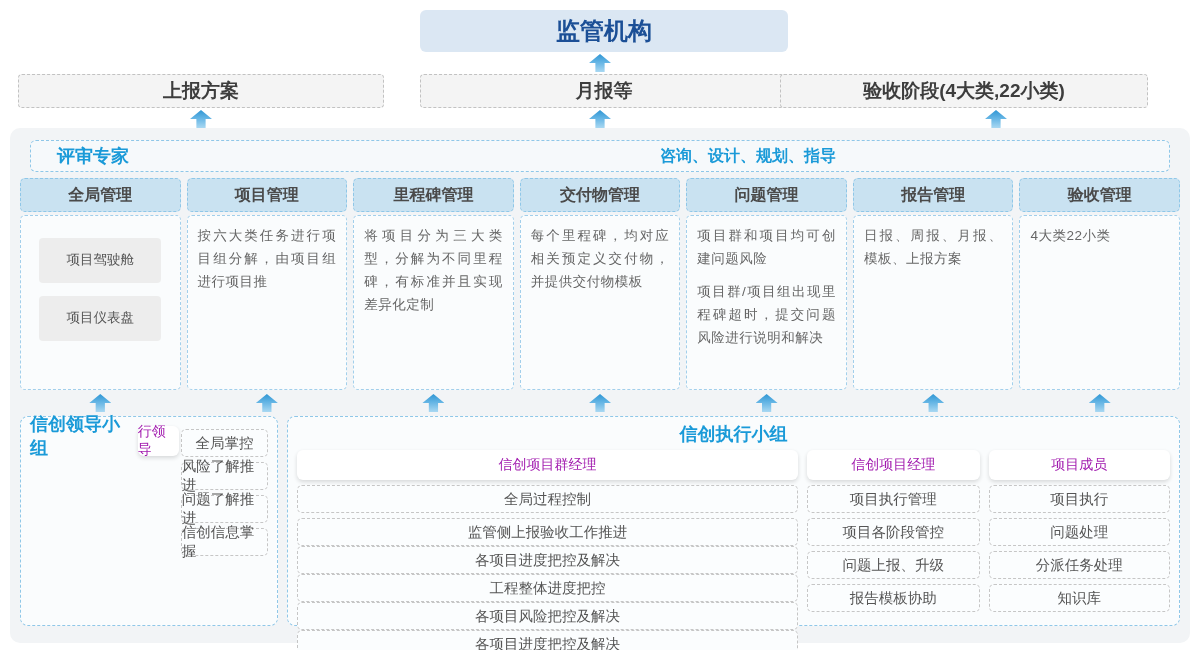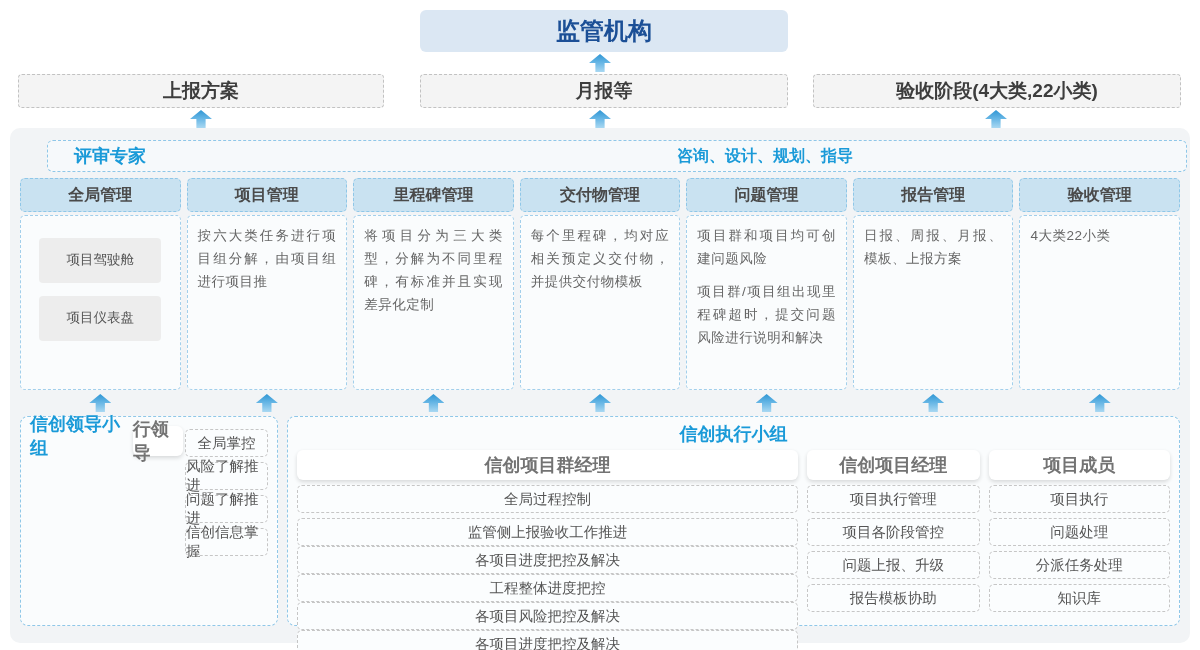--- a/index.html
+++ b/index.html
@@ -9,33 +9,33 @@
 
   
   .regulator { position:absolute; left:420px; top:10px; width:368px; height:42px;
     background:#dbe7f3; border-radius:6px; display:flex; align-items:center; justify-content:center;
     font-size:24px; font-weight:bold; color:#1b4f96; }
   .top-box { position:absolute; top:74px; height:34px; background:#f4f4f4;
     border:1px dashed #c2c2c2; border-radius:4px; display:flex; align-items:center; justify-content:center;
     font-size:19px; font-weight:bold; color:#3d3d3d; }
   .tb1 { left:18px;  width:366px; }
   .tb2 { left:420px; width:368px; }
-  .tb3 { left:813px; width:368px; }
+  .tb3 { left:780px; width:368px; }
 
   
   .arrow { width:22px; height:18px;
     background:linear-gradient(180deg,#2f96d4 0%,#63b4e4 45%,#a9d8f2 100%);
     clip-path:polygon(50% 0,100% 50%,71% 50%,71% 100%,29% 100%,29% 50%,0 50%); }
   .arrow-abs { position:absolute; }
 
   
   .main { position:absolute; left:10px; top:128px; width:1180px; height:515px;
     background:#f2f4f6; border-radius:10px; }
 
-  .band { position:absolute; left:37px; top:12px; width:1140px; height:32px;
+  .band { position:absolute; left:20px; top:12px; width:1140px; height:32px;
     border:1px dashed #8fc7e8; border-radius:6px; background:#f6f9fb; }
   .band-left { position:absolute; left:26px; top:0; height:30px; display:flex; align-items:center;
     font-size:18px; font-weight:bold; color:#1a9ad8; }
   .band-right { position:absolute; left:63%; top:0; height:30px; transform:translateX(-50%);
     display:flex; align-items:center; font-size:16px; font-weight:bold; color:#1a9ad8; }
 
   .columns { position:absolute; left:10px; top:50px; width:1160px; height:212px;
     display:flex; gap:6px; }
   .col { flex:1; display:flex; flex-direction:column; }
   .col-header { height:34px; background:#c9e2f1; border:1px dashed #8fc7e8; border-radius:5px;
@@ -56,21 +56,21 @@
   .groups { position:absolute; left:10px; top:288px; width:1160px; height:210px;
     display:flex; gap:9px; }
   .group { border:1px dashed #8fc7e8; border-radius:8px; background:#fafcfd; padding:5px 9px 8px 9px; }
   .group-title { height:27px; display:flex; align-items:center; justify-content:center;
     font-size:18px; font-weight:bold; color:#1a9ad8; }
   .g-leader { width:258px; display:flex; flex-direction:row; }
   .g-exec { flex:1; display:flex; flex-direction:column; }
 
   .role-card { height:30px; background:#ffffff; border-radius:6px;
     box-shadow:0 2px 4px rgba(0,0,0,0.14); display:flex; align-items:center; justify-content:center;
-    font-size:18px; font-weight:bold; color:#737373; }
+    font-size:14px; font-weight:normal; color:#a21caf; }
   .d-item { height:28px; border:1px dashed #c6c6c6; border-radius:5px;
     display:flex; align-items:center; justify-content:center;
     font-size:14.5px; color:#555; background:#fbfdfe; }
 
   .g-leader .role-card { margin:4px 2px 0 2px; }
   .leader-items { display:flex; flex-direction:column; gap:5px; margin-top:7px; }
 
   .exec-row { display:flex; gap:9px; margin-top:4px; flex:1; }
   .sec { display:flex; flex-direction:column; }
   .sec-pgm { flex:2.9; }

